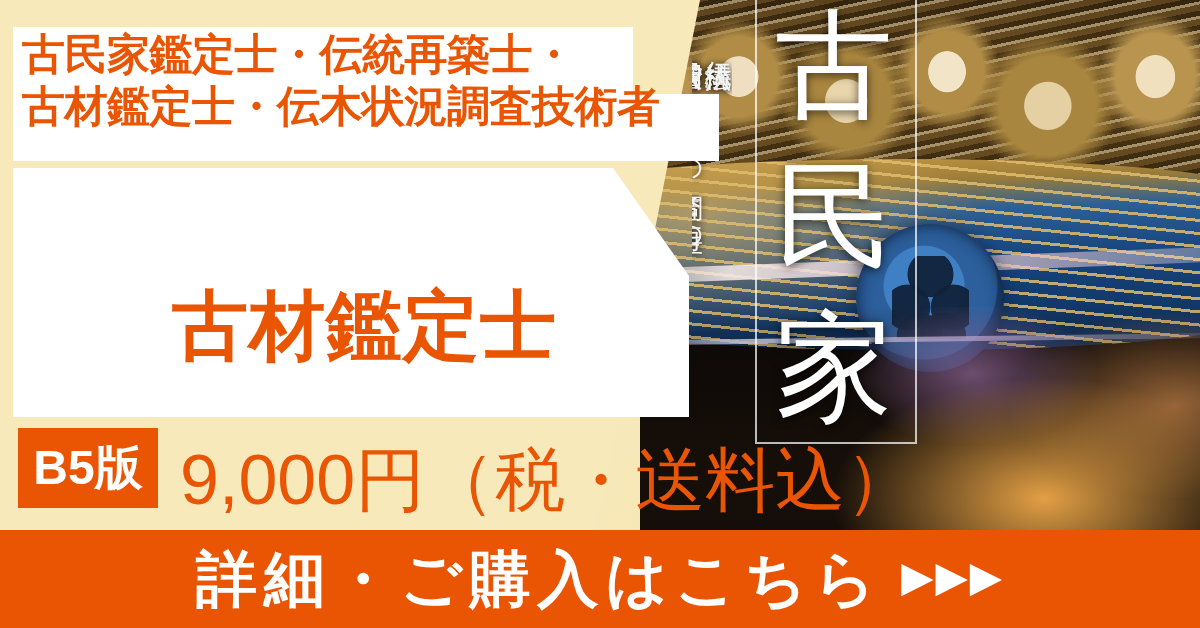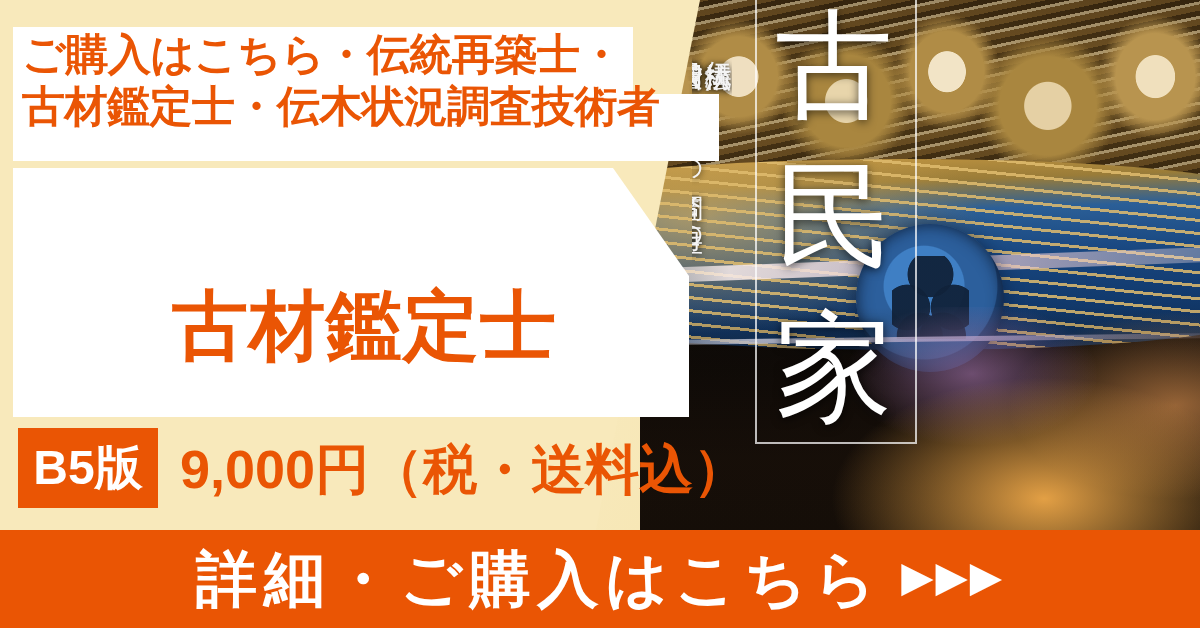--- a/index.html
+++ b/index.html
@@ -262,22 +262,22 @@
     color: #ffffff;
     font-size: 48px;
     font-weight: 700;
     letter-spacing: 0;
   }
   .price-text {
     position: absolute;
     left: 180px;
     top: 433px;
     color: #ea5504;
-    font-size: 54px;
-    font-weight: 700;
+    font-size: 70px;
+    font-weight: 400;
     line-height: 1.35;
     letter-spacing: 0;
     white-space: nowrap;
   }
 
   
   .cta-bar {
     position: absolute;
     left: 0;
     bottom: 0;
@@ -330,21 +330,21 @@
     <div class="cover-sub-vert">
       <span class="sub-b">伝統構法</span>
       <span>古民家活用のための調査と再生の</span>
     </div>
   </div>
 
   <div class="left-bg"></div>
   <div class="cream-wedge"></div>
 
   <div class="panel-quals"></div>
-  <div class="quals-text">ご購入はこちら・伝統再築士・
+  <div class="quals-text">古民家鑑定士・伝統再築士・
 古材鑑定士・伝木状況調査技術者</div>
 
   <div class="panel-head"></div>
   <div class="head-l2">古材鑑定士</div>
 
   <div class="badge-size">B5版</div>
   <div class="price-text">9,000円（税・送料込）</div>
 
   <div class="cta-bar">
     <span class="cta-text">詳細・ご購入はこちら</span>

